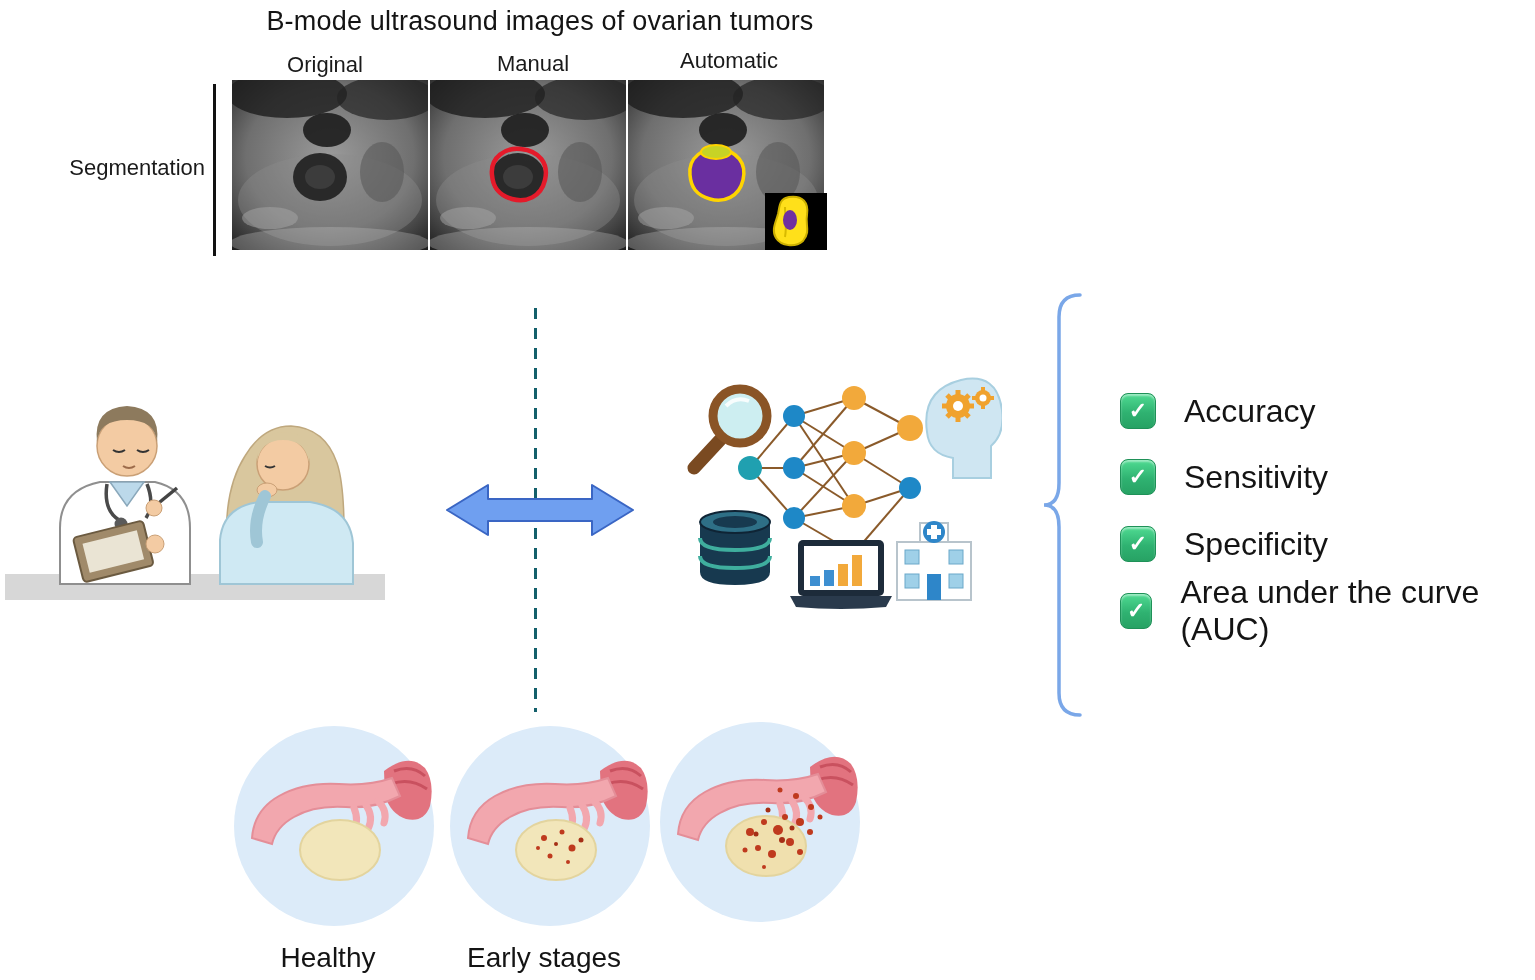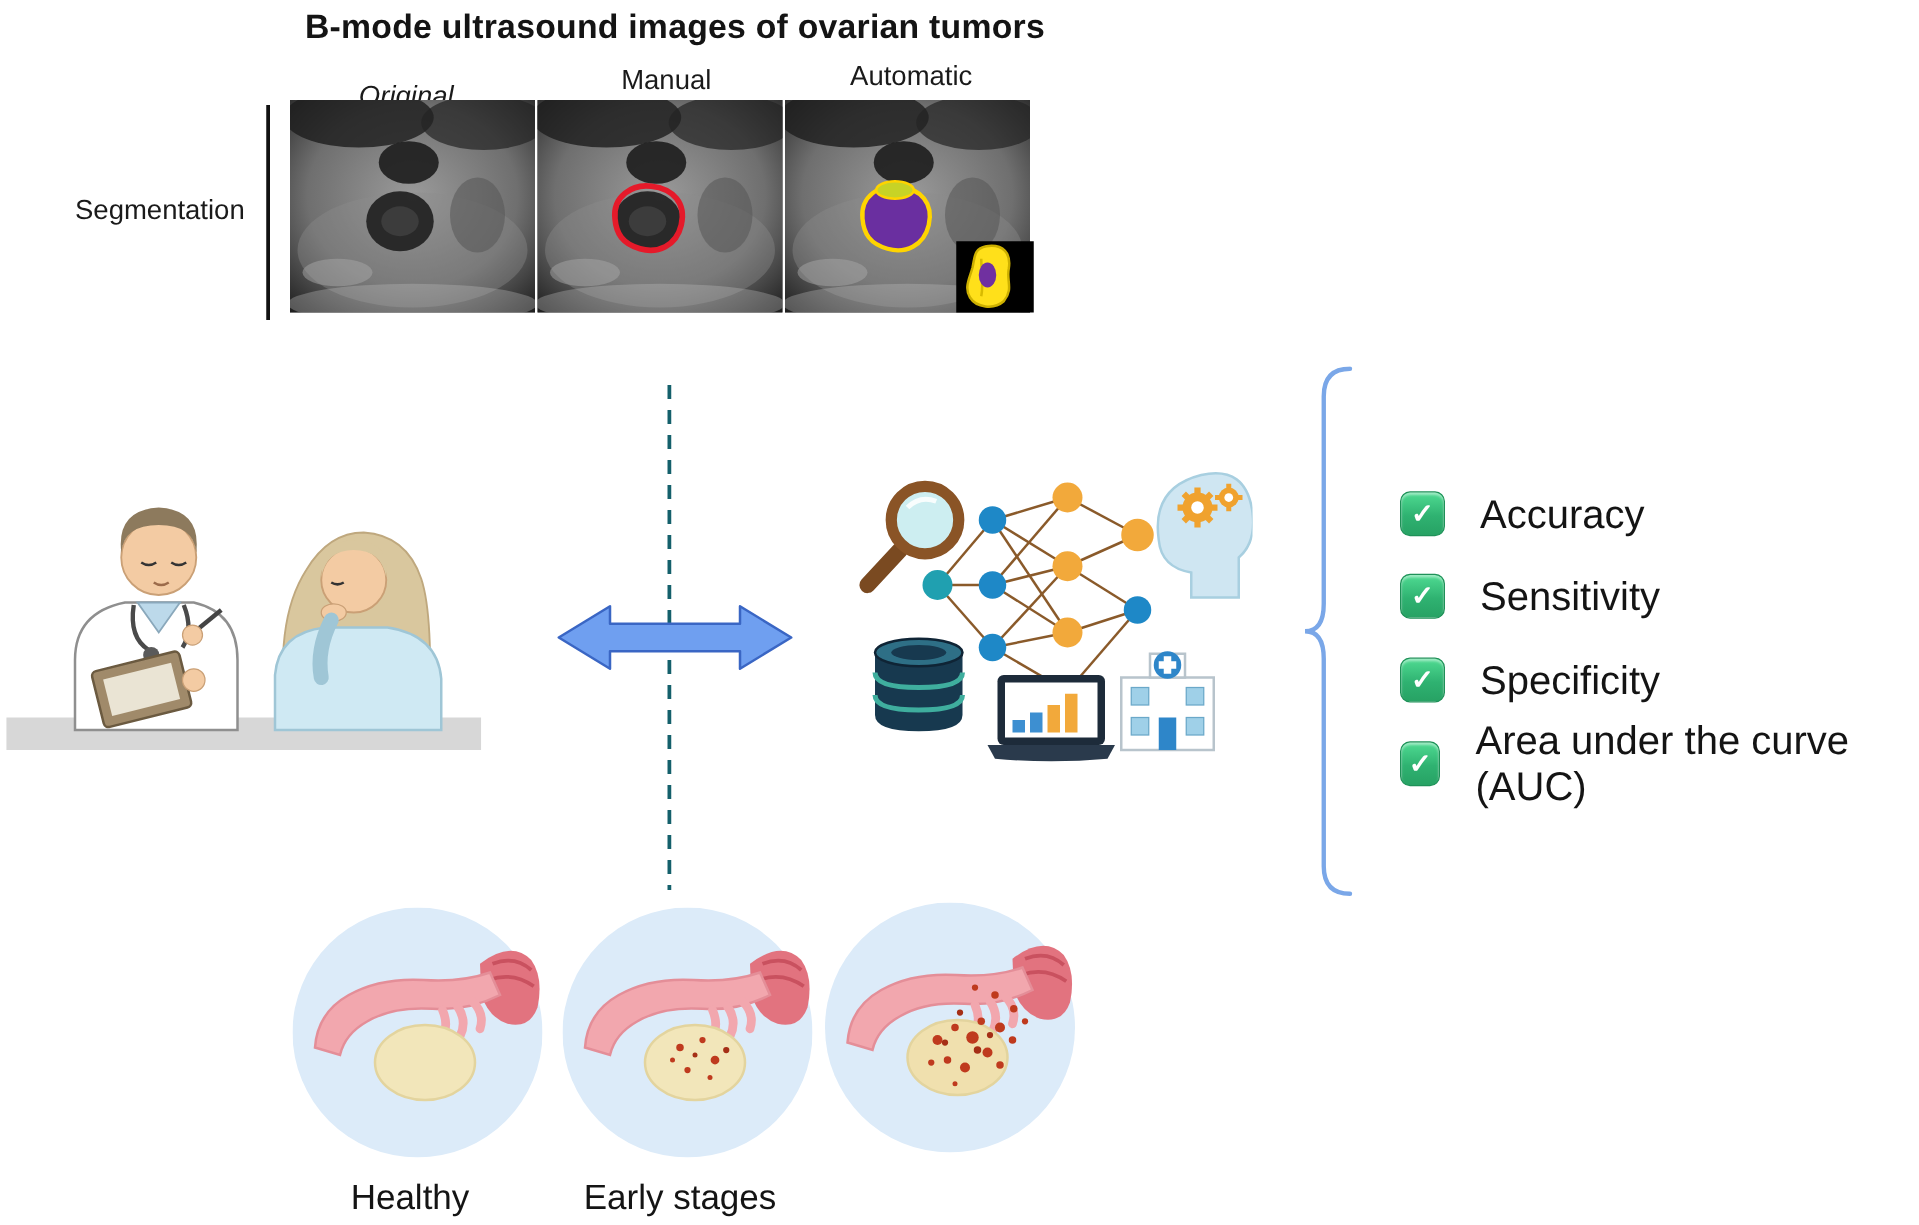--- a/index.html
+++ b/index.html
@@ -1,19 +1,19 @@
 <!DOCTYPE html>
 <html><head>
 <meta charset="utf-8">
 <style>
   html,body{margin:0;padding:0;background:#fff;}
   body{font-family:"Liberation Sans", sans-serif;color:#1a1a1a;}
   .canvas{position:relative;width:1535px;height:980px;background:#ffffff;overflow:hidden;}
   .abs{position:absolute;}
-  .txt-title{font-size:27px;font-weight:700;color:#141414;letter-spacing:.2px;}
+  .txt-title{font-size:27px;font-weight:400;color:#141414;letter-spacing:.2px;}
   .txt-col{font-size:22px;color:#1a1a1a;}
   .txt-section{font-size:25px;color:#141414;}
   .txt-stage{font-size:28px;color:#141414;}
   .center{text-align:center;}
   .us-panel{position:absolute;width:196px;height:170px;background:#222;}
   .seg-line{position:absolute;left:213px;top:84px;width:3px;height:172px;background:#111;}
   .dashed-line{position:absolute;left:534px;top:308px;width:3px;height:404px;
     background:repeating-linear-gradient(to bottom,#14606b 0 11px,transparent 11px 20px);}
   .metric-row{position:absolute;left:1120px;height:36px;display:flex;align-items:center;gap:28px;}
   .check-box{width:34px;height:34px;border-radius:8px;
@@ -25,25 +25,25 @@
   .stage-label{position:absolute;width:240px;text-align:center;}
   .inset{position:absolute;left:765px;top:193px;width:62px;height:57px;background:#000;}
 </style>
 </head>
 <body>
 
 <div class="canvas">
 
   <div class="abs txt-title center" style="left:240px;top:6px;width:600px;">B-mode ultrasound images of ovarian tumors</div>
 
-  <div class="abs txt-col center" style="left:265px;top:64px;width:120px;font-style:italic;">Original</div>
+  <div class="abs txt-col center" style="left:265px;top:52px;width:120px;">Original</div>
   <div class="abs txt-col center" style="left:473px;top:51px;width:120px;">Manual</div>
   <div class="abs txt-col center" style="left:664px;top:48px;width:130px;">Automatic</div>
 
-  <div class="abs txt-col" style="left:60px;top:155px;width:145px;">Segmentation</div>
+  <div class="abs txt-col" style="left:60px;top:155px;width:145px;text-align:right;">Segmentation</div>
   <div class="seg-line"></div>
 
   <div class="us-panel" style="left:232px;top:80px;">
     <svg width="196" height="170" viewBox="0 0 196 170">
       <defs>
         <radialGradient id="usg-a" cx="50%" cy="45%" r="78%">
           <stop offset="0%" stop-color="#9a9a9a"></stop>
             <stop offset="55%" stop-color="#6f6f6f"></stop>
             <stop offset="100%" stop-color="#141414"></stop>
         </radialGradient>

